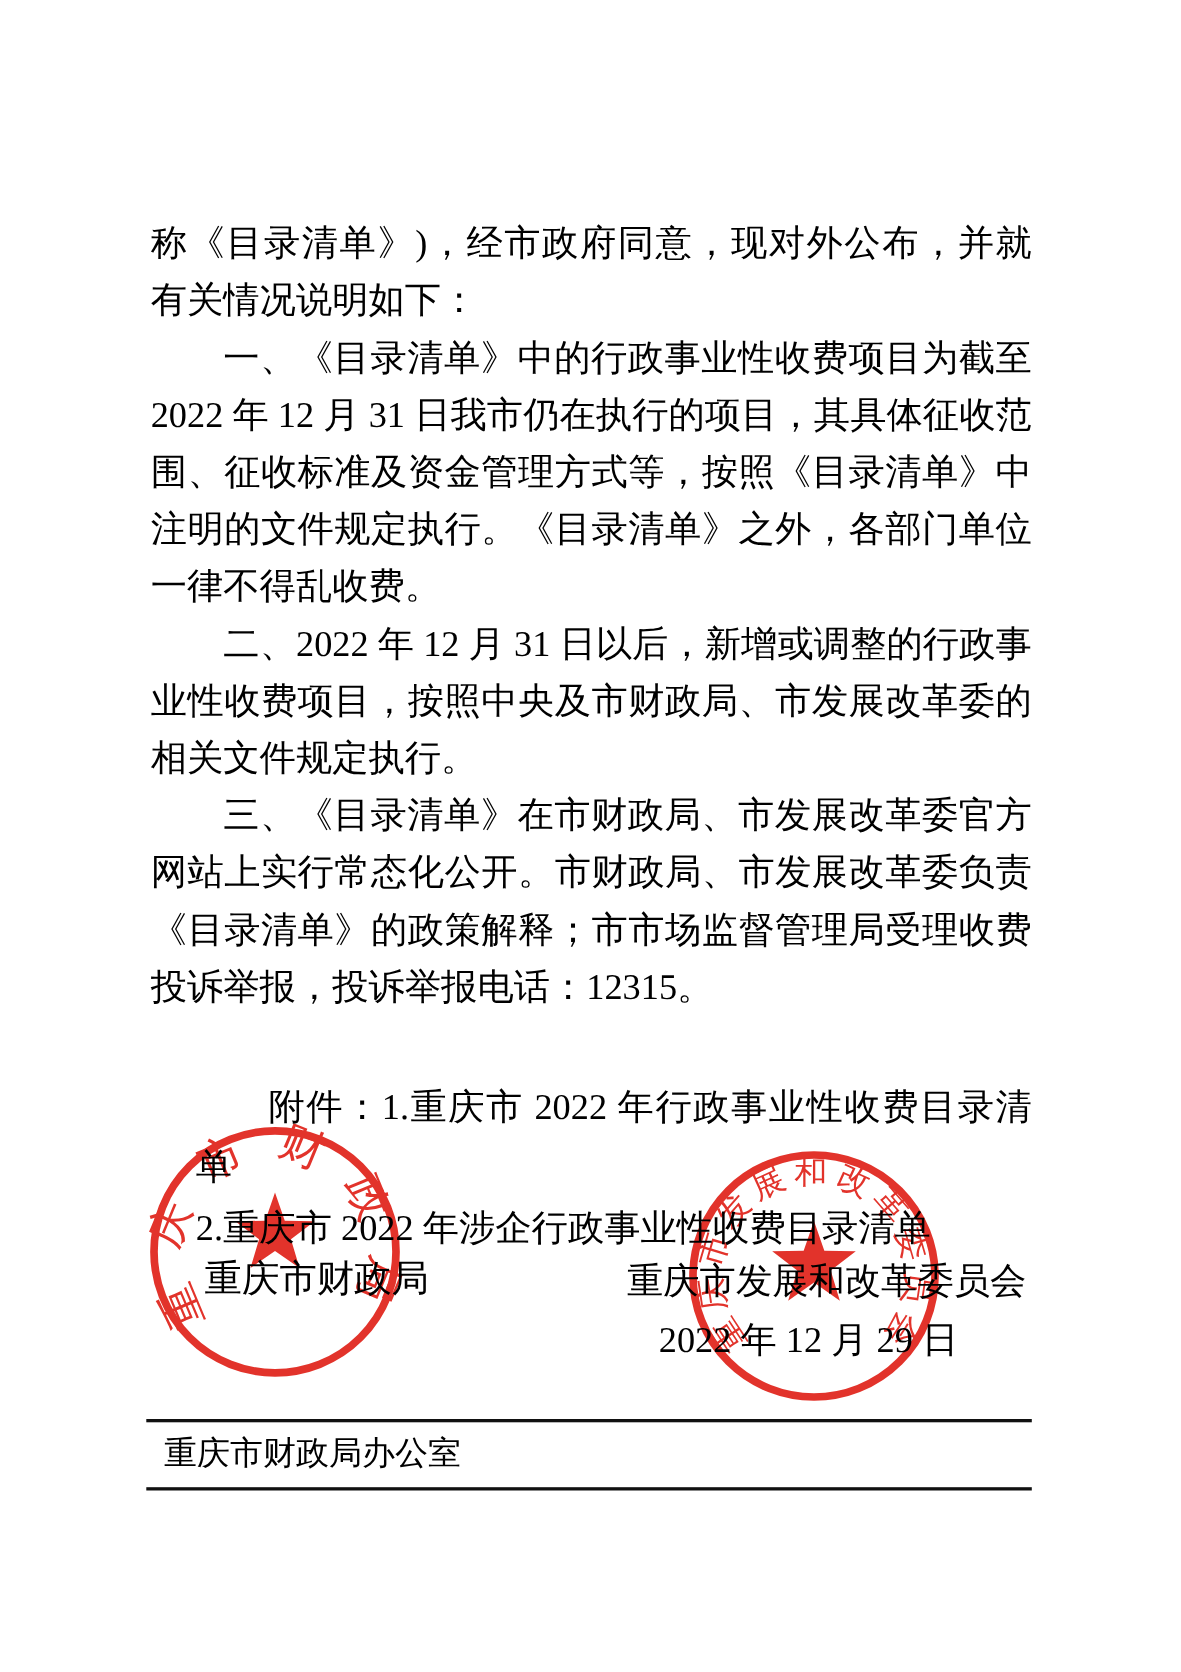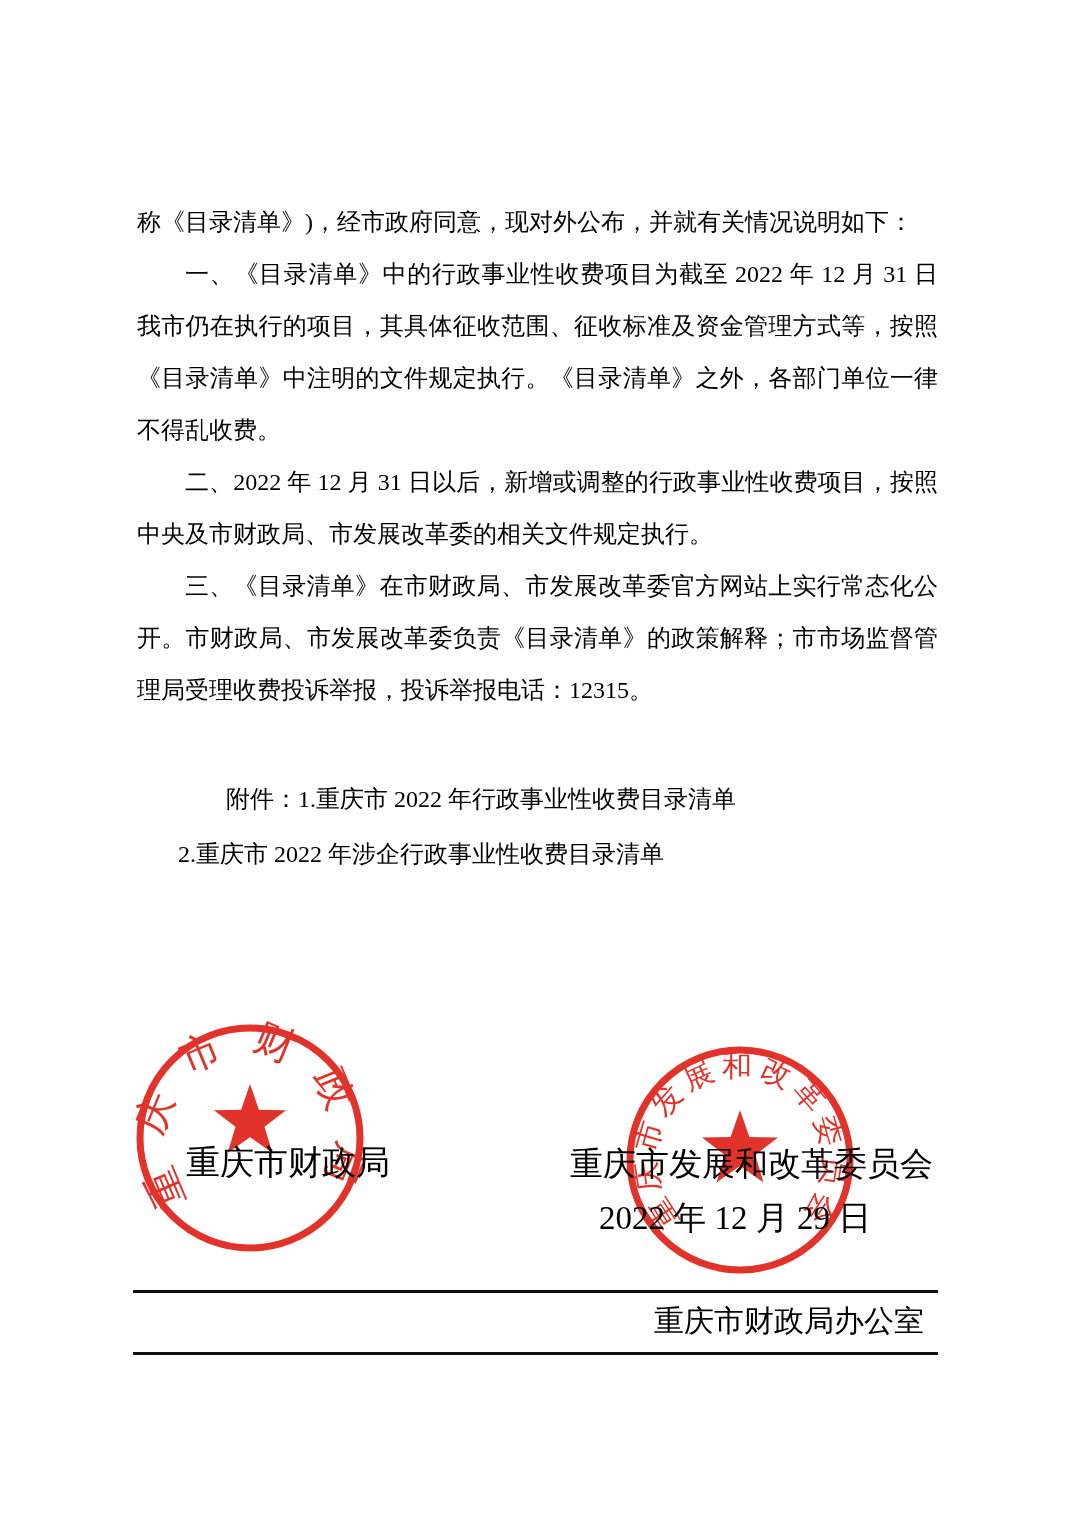--- a/index.html
+++ b/index.html
@@ -10,21 +10,21 @@
     background: #ffffff;
     color: #000000;
     font-family: "Liberation Serif", "DejaVu Serif", serif;
     overflow: hidden;
   }
   .body-text {
     position: absolute;
     left: 137px;
     top: 196px;
     width: 801px;
-    font-size: 24px;
+    font-size: 33px;
     line-height: 52px;
     text-align: justify;
     text-justify: inter-ideograph;
     z-index: 2;
   }
   .body-text p { margin: 0; }
   .body-text p.indent { text-indent: 2em; }
   .attachments { margin-top: 56px; line-height: 55px; margin-left: 41px; }
   .attach-line1 { text-indent: 2em; }
   .attach-line2 { margin-left: 165px; }
@@ -45,21 +45,21 @@
   .doc-footer {
     position: absolute;
     left: 133px;
     top: 1290px;
     width: 805px;
     box-sizing: border-box;
     border-top: 3px solid #111111;
     border-bottom: 3px solid #111111;
     padding: 8px 14px 10px 16px;
     display: flex;
-    justify-content: flex-end;
+    justify-content: space-between;
     align-items: center;
     font-size: 30px;
     z-index: 2;
     background: transparent;
   }
   .seal text { font-family: "Liberation Serif", "DejaVu Serif", serif; }
 </style>
 </head>
 <body>
 

